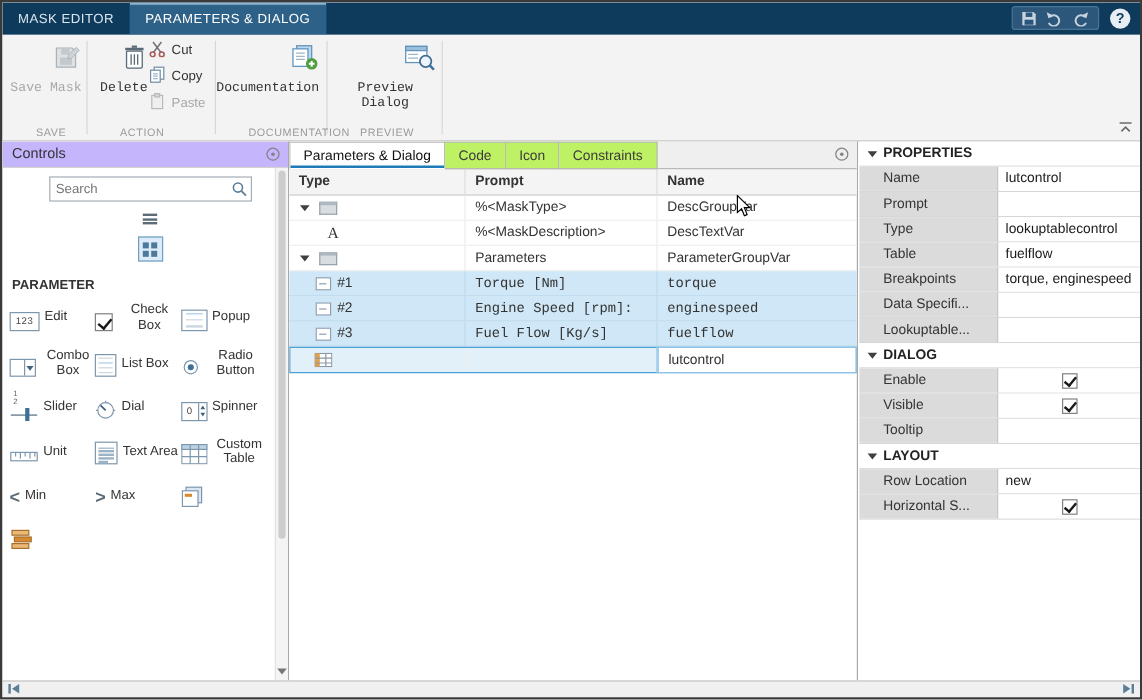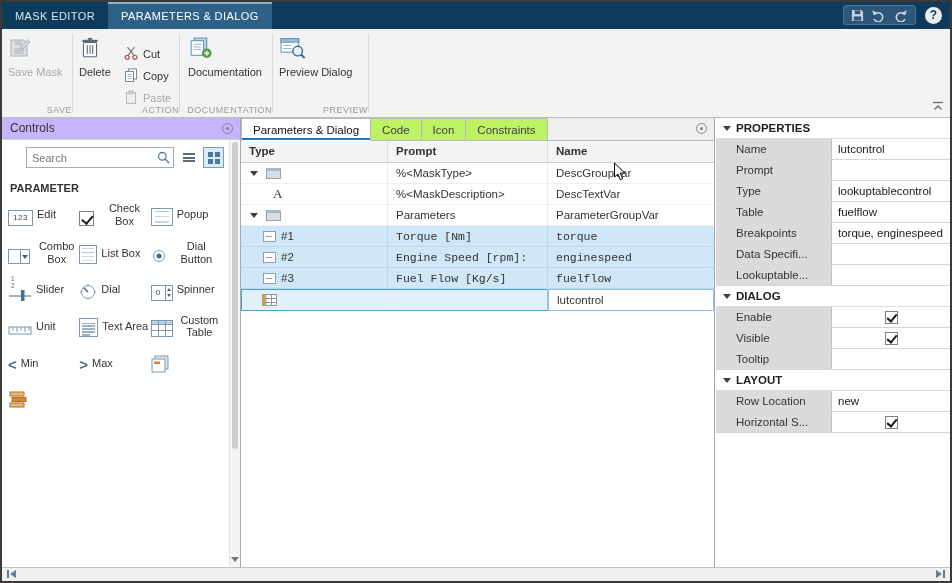--- a/index.html
+++ b/index.html
@@ -16,41 +16,41 @@
          border-radius:3px; display:flex; align-items:center; gap:7px; padding:0 7px; }
   .qbtn { display:flex; align-items:center; cursor:pointer; }
   .helpbtn { position:absolute; right:8px; top:5px; width:17px; height:17px; border-radius:50%;
              background:#e8eef3; color:#10405f; font-weight:bold; font-size:12px; text-align:center;
              line-height:17px; cursor:pointer; }
 
   
   .ribbon { position:absolute; top:27px; left:0; right:0; height:89px; background:#f3f3f3;
             border-bottom:1px solid #bdbdbd; }
   .rdiv { position:absolute; top:5px; height:78px; width:1px; background:#d7d7d7; }
-  .glabel { position:absolute; bottom:2px; font-size:9px; color:#9a9a9a; letter-spacing:.5px; text-align:right; }
-  .bigbtn { position:absolute; top:7px; display:flex; flex-direction:column; align-items:flex-start; gap:4px;
-            font-size:11px; color:#333; cursor:pointer; text-align:center; }
+  .glabel { position:absolute; bottom:2px; font-size:9px; color:#9a9a9a; letter-spacing:.5px; text-align:left;margin-left:28px; }
+  .bigbtn { position:absolute; top:7px; display:flex; flex-direction:column; align-items:flex-end; gap:4px;
+            font-size:11px; color:#333; cursor:pointer; text-align:center;font-family:Liberation Mono, monospace; }
   .bigbtn.disabled { color:#a8a8a8; cursor:default; }
   .smallbtn { display:flex; align-items:center; gap:5px; height:22px; font-size:11px; color:#333; cursor:pointer; }
   .smallbtn.disabled { color:#a8a8a8; cursor:default; }
-  .stack { position:absolute; left:122px; top:14px; display:flex; flex-direction:column; }
+  .stack { position:absolute; left:122px; top:2px; display:flex; flex-direction:column; }
   .collapse-ribbon { position:absolute; right:6px; bottom:3px; cursor:pointer; }
 
   
   .panel-hdr { height:22px; background:#c4b5fd; border-bottom:1px solid #d2d2d2; line-height:21px;
                padding-left:8px; font-size:12px; color:#333; position:relative; }
   .circ-icon { position:absolute; right:7px; top:5px; width:11px; height:11px; border:1.5px solid #838383;
                border-radius:50%; cursor:pointer; }
   .circ-icon:after { content:""; position:absolute; left:2.5px; top:2.5px; width:3px; height:3px;
                      background:#838383; border-radius:50%; }
 
   
   .panel-left { position:absolute; top:116px; left:0; width:239px; bottom:14px; background:#fff;
                 border-right:1px solid #a9a9a9; overflow:hidden; }
-  .searchrow { display:flex; gap:4px; padding:7px 16px 6px 24px; align-items:center; }
+  .searchrow { display:flex; gap:4px; padding:7px 16px 6px 24px; align-items:center;flex-direction:column; }
   .searchbox { position:relative; flex:1; }
   .searchbox input { width:100%; height:21px; border:1px solid #a3adb5; padding:0 20px 0 5px; font-size:11px;
                      font-family:"Liberation Sans",sans-serif; color:#333; }
   .searchbox svg { position:absolute; right:4px; top:4px; }
   .viewbtn { width:21px; height:21px; border:1px solid transparent; display:flex; align-items:center;
              justify-content:center; cursor:pointer; }
   .viewbtn.active { border:1px solid #6f9fc2; background:#dcebf7; }
   .bars div { width:12px; height:2px; background:#5c6b76; margin:1.5px 0; }
   .gridglyph { display:grid; grid-template-columns:5px 5px; grid-gap:2px; }
   .gridglyph div { width:5px; height:5px; background:#4d789c; }
@@ -373,21 +373,21 @@
           </div>
         <div class="clabel">List Box</div>
       </div>
       <div class="citem">
         <div class="cicon">
           <svg width="16" height="16">
               <circle cx="8" cy="8" r="5.5" fill="#fff" stroke="#7d97ad"></circle>
               <circle cx="8" cy="8" r="2.5" fill="#3e6f96"></circle>
             </svg>
         </div>
-        <div class="clabel">Dial Button</div>
+        <div class="clabel">Radio Button</div>
       </div>
 
       <div class="citem">
         <div class="cicon">
           <span class="slider-digits">1 2</span>
           <svg width="24" height="16">
               <line x1="1" y1="11" x2="23" y2="11" stroke="#8a9aa6" stroke-width="1.5"></line>
               <rect x="13" y="5" width="3.5" height="11" fill="#3e6f96"></rect>
             </svg>
         </div>

